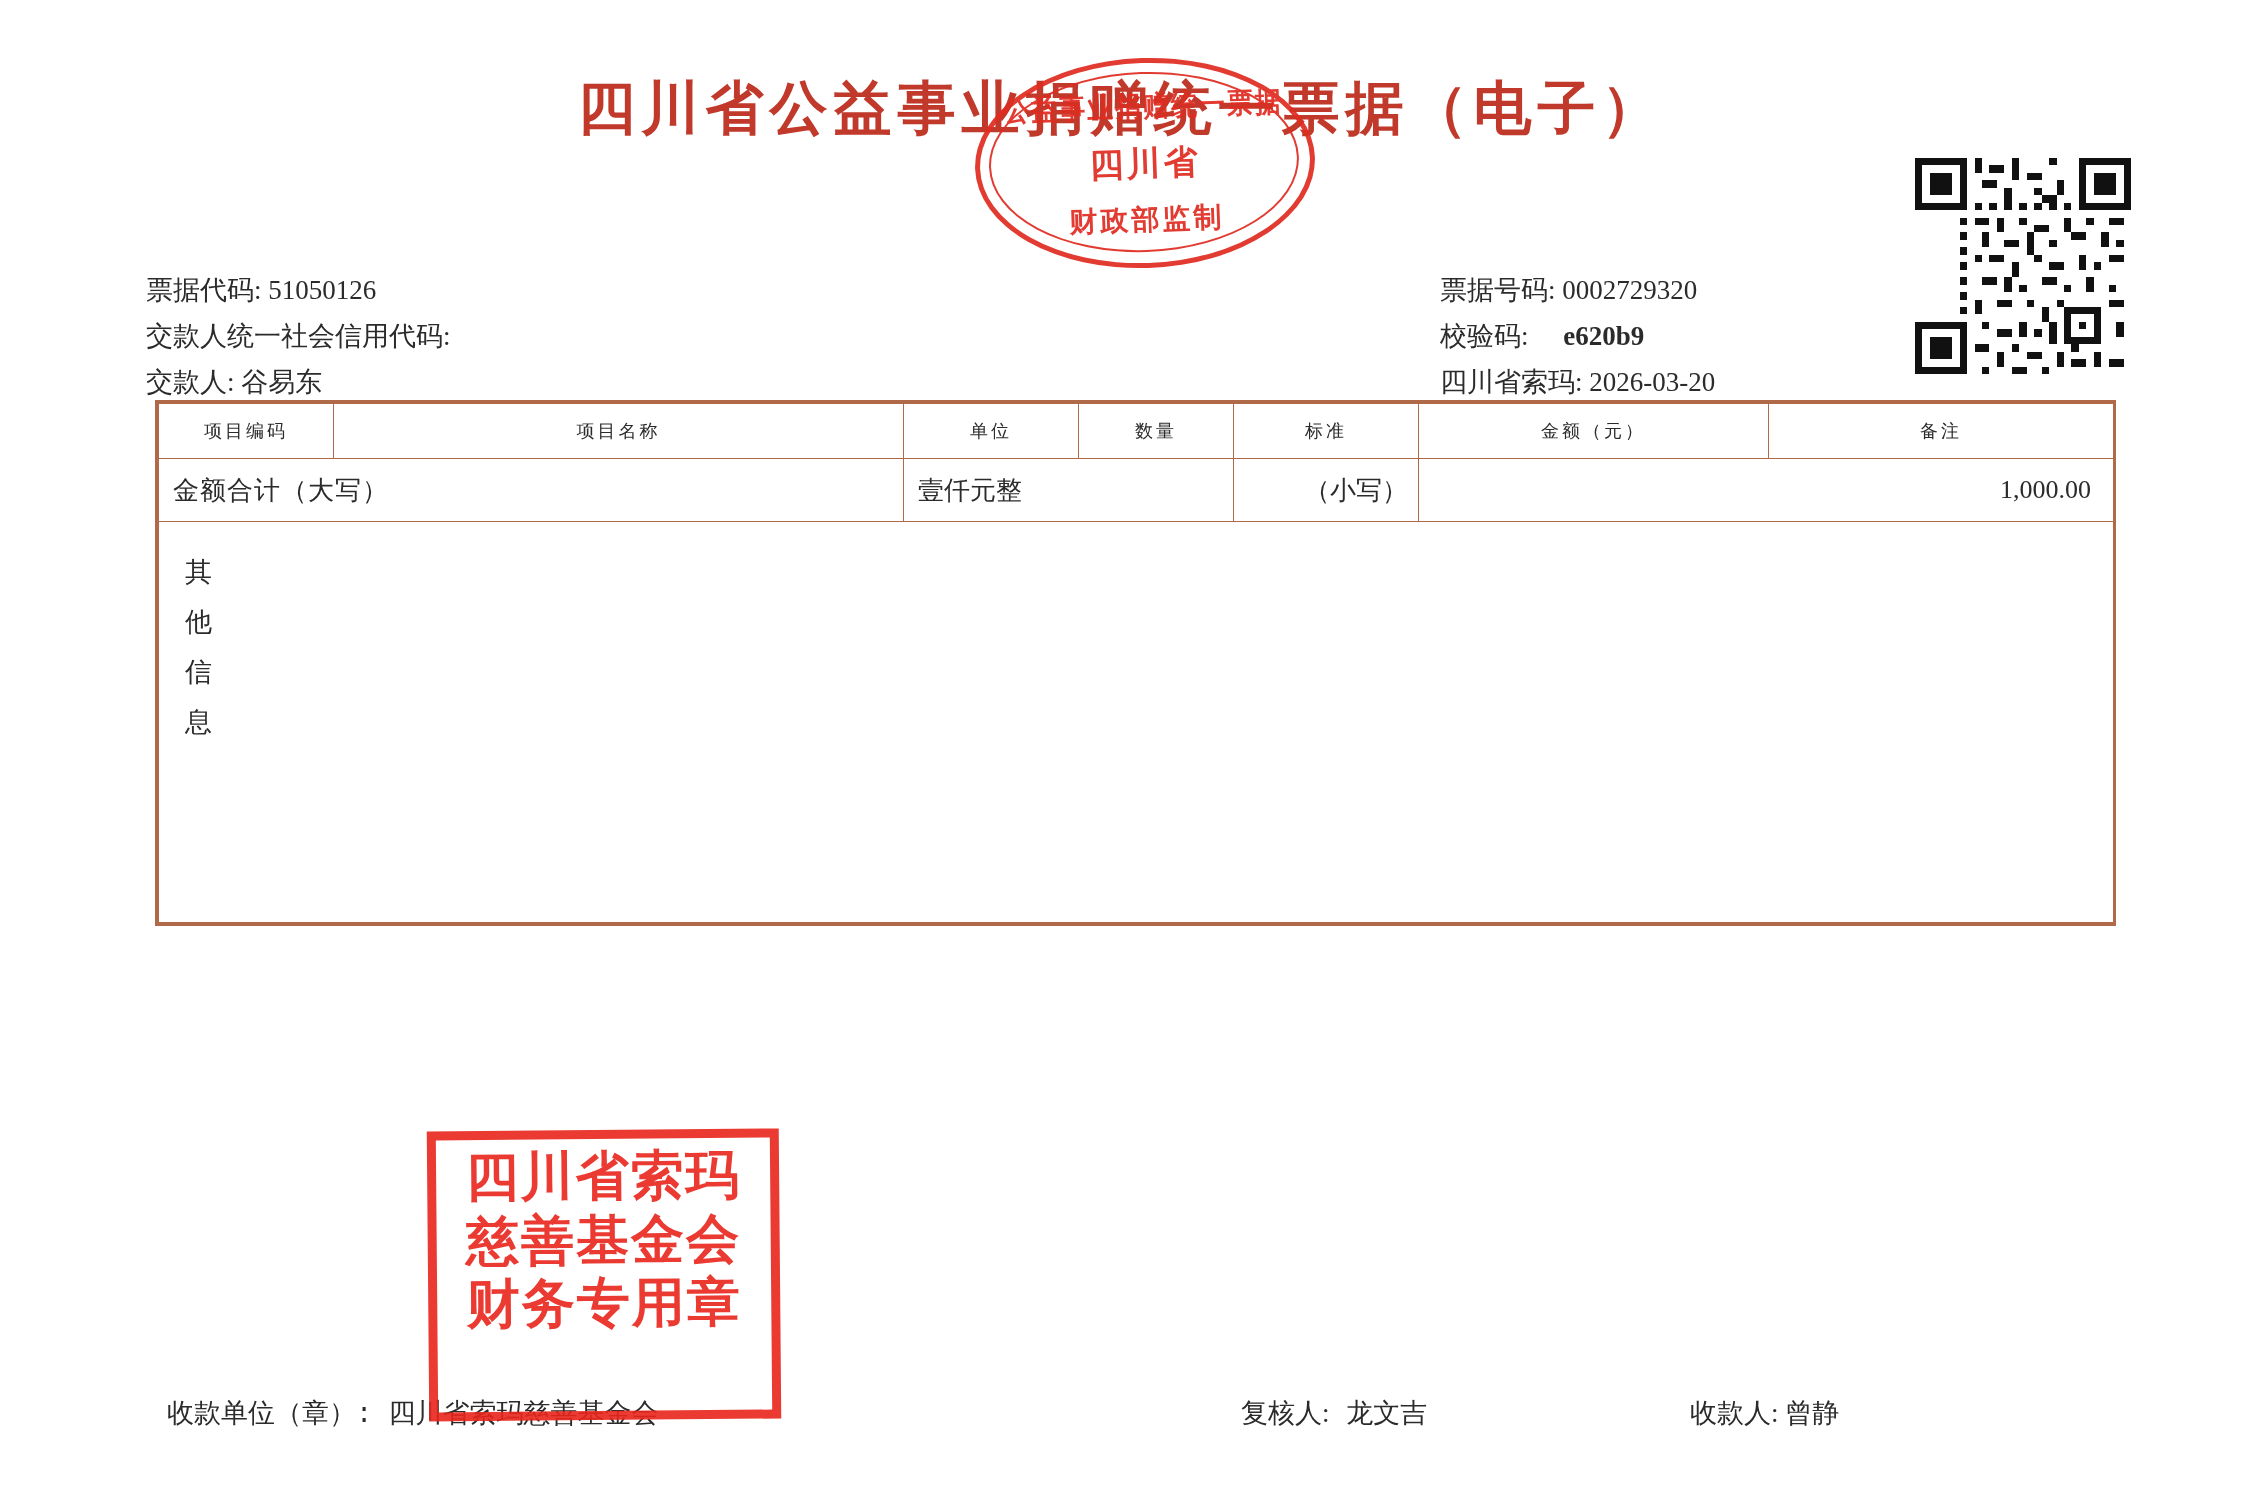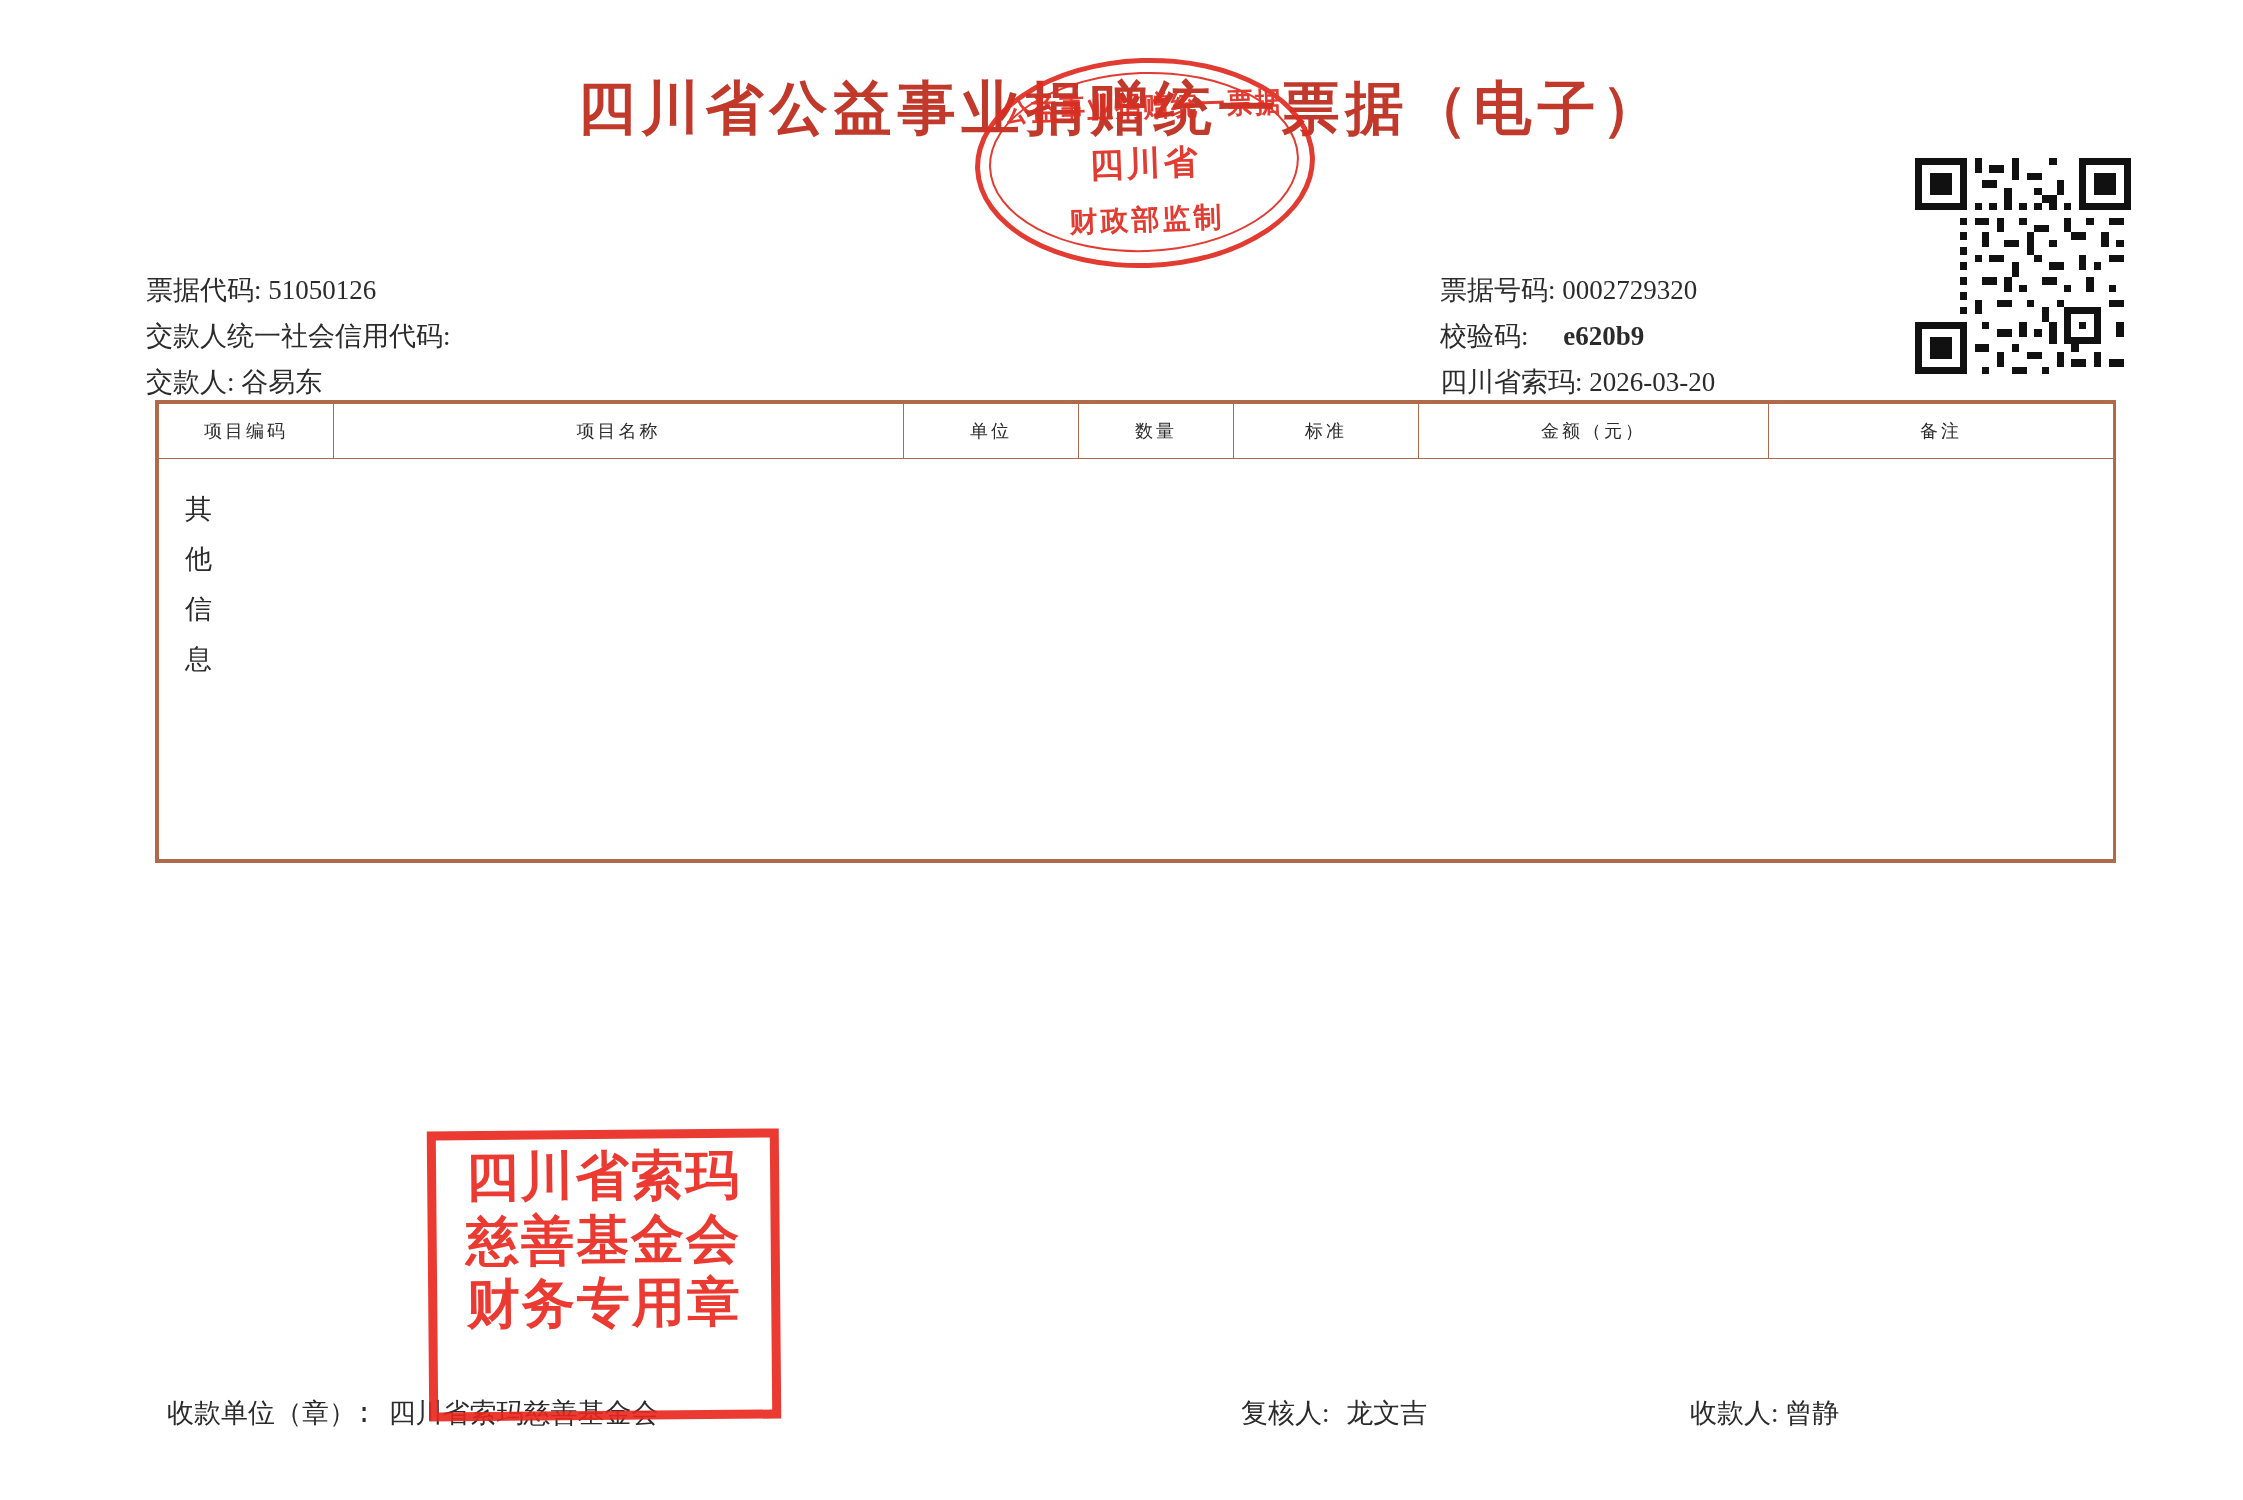--- a/index.html
+++ b/index.html
@@ -384,20 +384,26 @@
           <th>项目编码</th>
           <th>项目名称</th>
           <th>单位</th>
           <th>数量</th>
           <th>标准</th>
           <th>金额（元）</th>
           <th>备注</th>
         </tr>
       </thead>
       <tbody>
+        <tr class="total-row">
+          <td class="total-label" colspan="2">金额合计（大写）</td>
+          <td class="total-upper" colspan="2">壹仟元整</td>
+          <td class="total-small-label">（小写）</td>
+          <td class="total-number" colspan="2">1,000.00</td>
+        </tr>
         <tr class="other-row">
           <td colspan="7">
             <span class="other-label">
               <span>其</span><br>
               <span>他</span><br>
               <span>信</span><br>
               <span>息</span>
             </span>
           </td>
         </tr>

